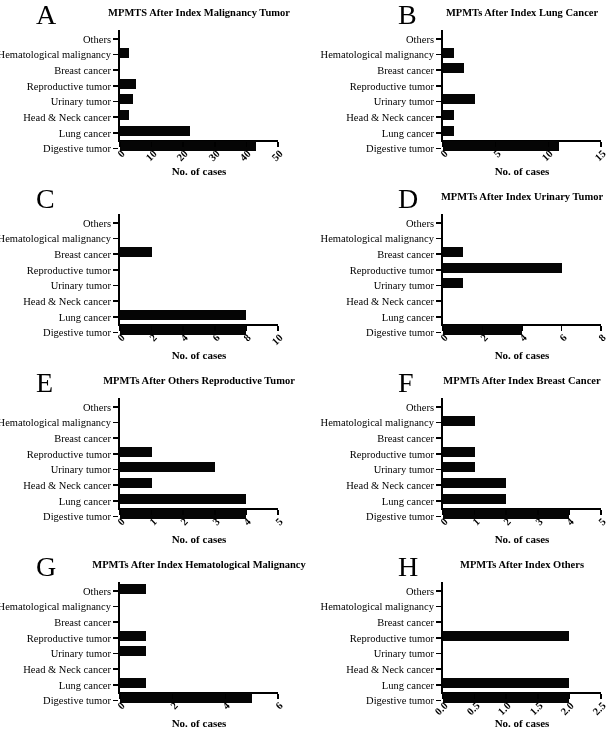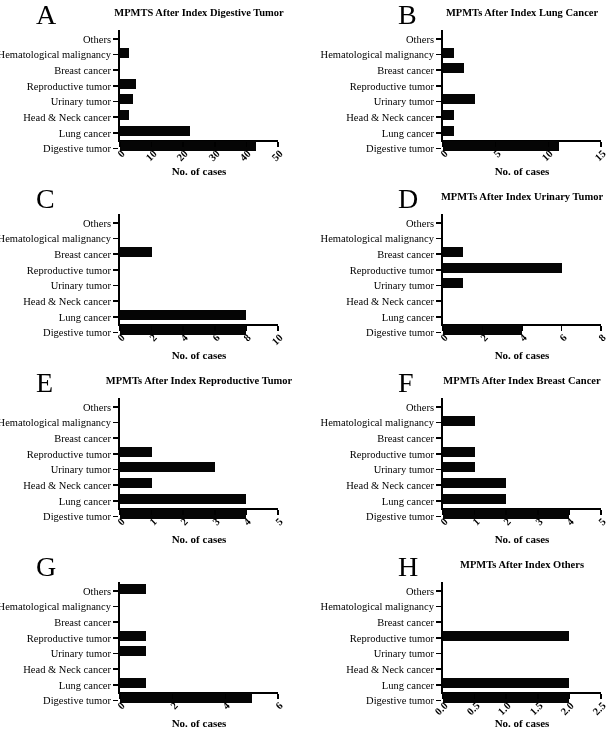--- a/index.html
+++ b/index.html
@@ -46,21 +46,21 @@
     position:absolute; top:165px; text-align:center;
     font-weight:bold; font-size:11px; white-space:nowrap;
   }
 </style>
 </head>
 <body>
 
 <div id="figure">
     <div class="panel left">
       <div class="letter">A</div>
-      <div class="title" style="left:49px">MPMTS After Index Digestive Tumor</div>
+      <div class="title" style="left:49px">MPMTS After Index Malignancy Tumor</div>
       <div class="yaxis" style="left:118px"></div>
       <div class="xaxis" style="left:118px;width:160px"></div>
       <div class="rows">
         <div class="row">
           <span class="cat" style="right:193px">Others</span>
           <span class="ytick" style="left:113px"></span>
           <div class="track" style="margin-left:120px;width:158px">
             <div class="bar" style="width:0%;background:#050505"></div>
           </div>
         </div>
@@ -347,21 +347,21 @@
       <span class="xtick" style="left:217.2px"></span>
       <span class="xticklabel" style="left:217px">4</span>
       <span class="xtick" style="left:256.7px"></span>
       <span class="xticklabel" style="left:256.5px">6</span>
       <span class="xtick" style="left:296.2px"></span>
       <span class="xticklabel" style="left:296px">8</span>
       <div class="xlabel" style="left:139px;width:158px">No. of cases</div>
     </div>
     <div class="panel left">
       <div class="letter">E</div>
-      <div class="title" style="left:49px">MPMTs After Index Reproductive Tumor</div>
+      <div class="title" style="left:49px">MPMTs After Others Reproductive Tumor</div>
       <div class="yaxis" style="left:118px"></div>
       <div class="xaxis" style="left:118px;width:160px"></div>
       <div class="rows">
         <div class="row">
           <span class="cat" style="right:193px">Others</span>
           <span class="ytick" style="left:113px"></span>
           <div class="track" style="margin-left:120px;width:158px">
             <div class="bar" style="width:0%;background:#050505"></div>
           </div>
         </div>
@@ -501,20 +501,21 @@
       <span class="xtick" style="left:233px"></span>
       <span class="xticklabel" style="left:232.8px">3</span>
       <span class="xtick" style="left:264.59999999999997px"></span>
       <span class="xticklabel" style="left:264.4px">4</span>
       <span class="xtick" style="left:296.2px"></span>
       <span class="xticklabel" style="left:296px">5</span>
       <div class="xlabel" style="left:139px;width:158px">No. of cases</div>
     </div>
     <div class="panel left">
       <div class="letter">G</div>
+      <div class="title" style="left:49px">MPMTs After Index Hematological Malignancy</div>
       <div class="yaxis" style="left:118px"></div>
       <div class="xaxis" style="left:118px;width:160px"></div>
       <div class="rows">
         <div class="row">
           <span class="cat" style="right:193px">Others</span>
           <span class="ytick" style="left:113px"></span>
           <div class="track" style="margin-left:120px;width:158px">
             <div class="bar" style="width:16.666666666666664%;background:#050505"></div>
           </div>
         </div>

